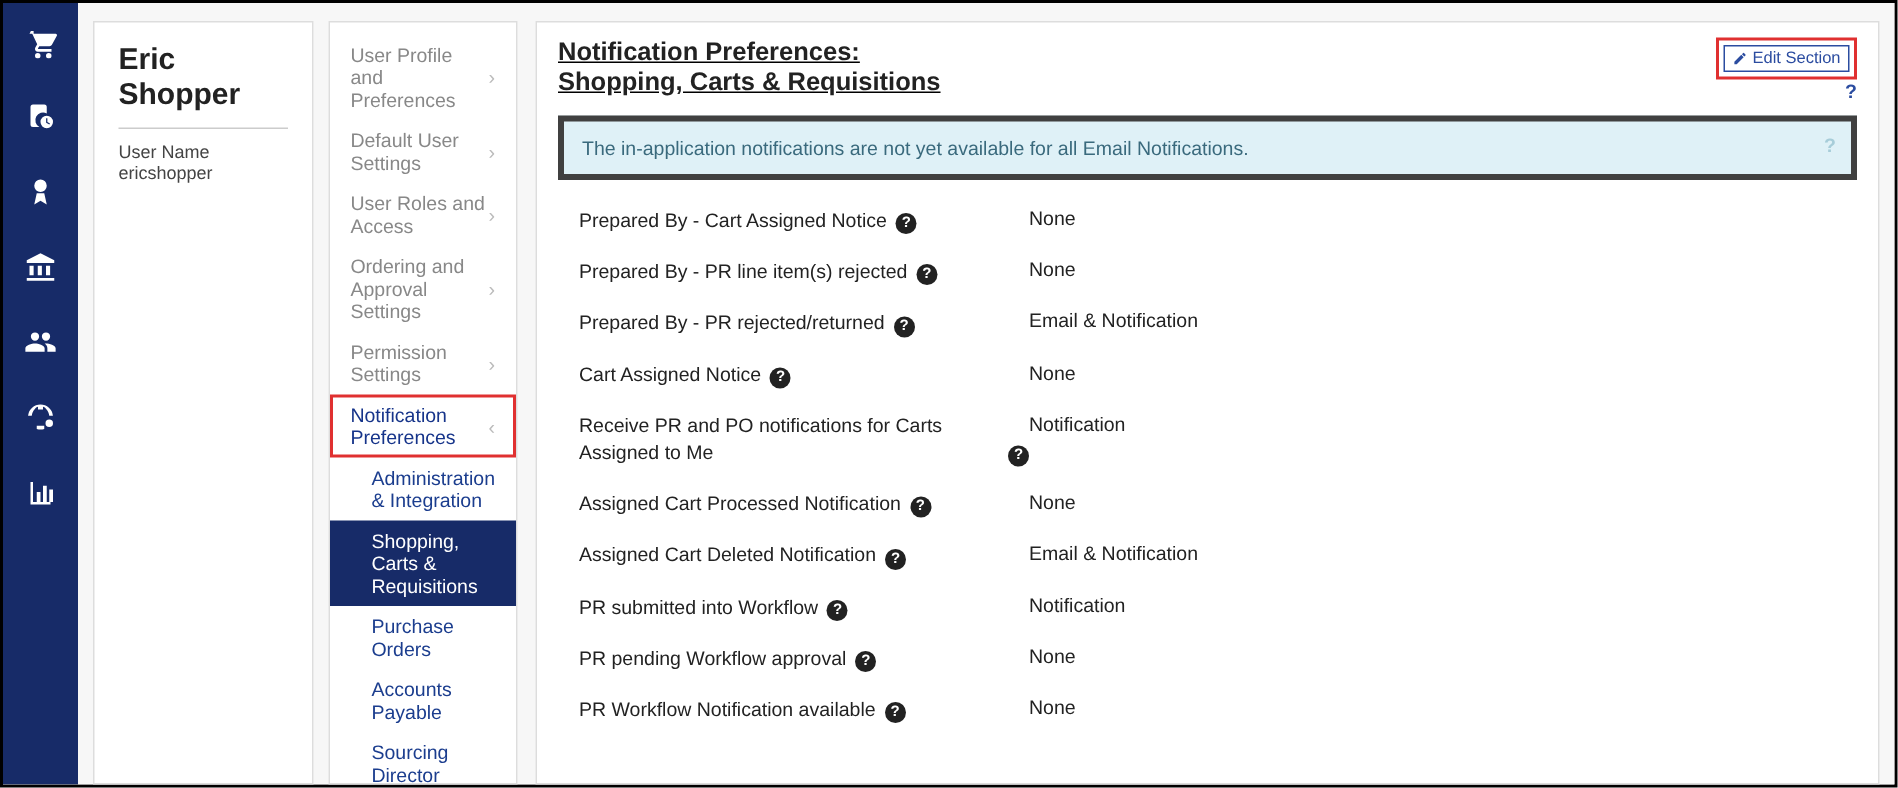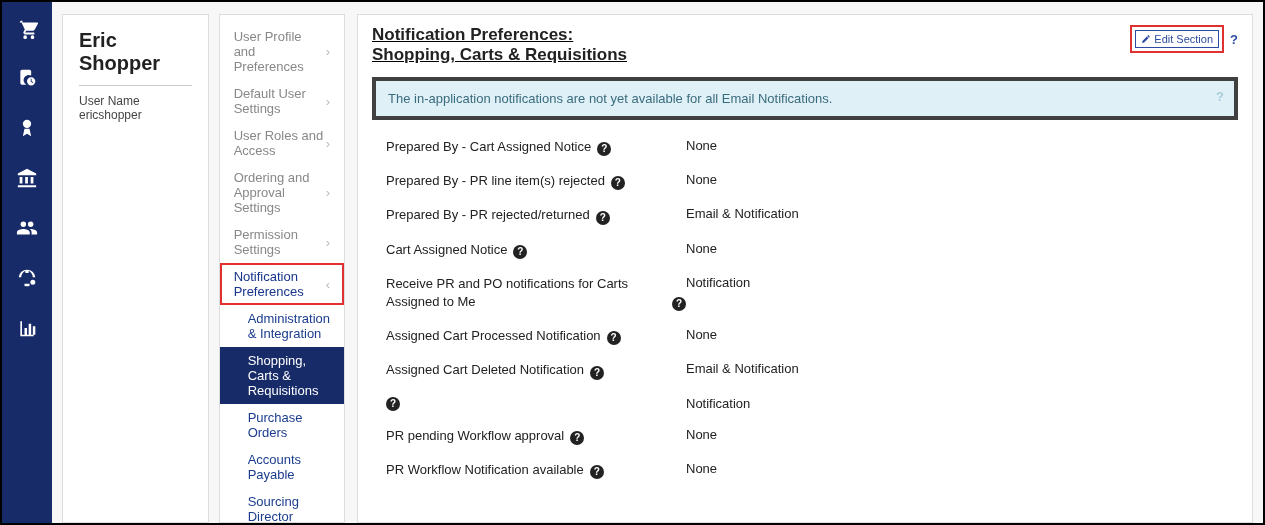--- a/index.html
+++ b/index.html
@@ -265,21 +265,21 @@
         </div>
       </div>
     </div>
 
     <div class="content">
       <div class="content-header">
         <div class="title-block">
           <div class="title-line1">Notification Preferences:</div>
           <div class="title-line2">Shopping, Carts &amp; Requisitions</div>
         </div>
-        <div style="display:flex; align-items:center;">
+        <div style="display:flex; align-items:flex-end;flex-direction:column;">
           <div class="edit-section-wrap">
             <button class="edit-section-btn">
               <svg viewBox="0 0 24 24" width="10" height="10">
                   <path fill="#2b4ca0" d="M3 17.25V21h3.75L17.81 9.94l-3.75-3.75L3 17.25zM20.71 7.04a1 1 0 0 0 0-1.41l-2.34-2.34a1 1 0 0 0-1.41 0l-1.83 1.83 3.75 3.75 1.83-1.83z"></path>
                 </svg>
               <span>Edit Section</span>
             </button>
           </div>
           <span class="help-q">?</span>
         </div>
@@ -335,20 +335,21 @@
         </div>
         <div class="pref-row">
           <div class="pref-label">
               <span class="pref-label-text">Assigned Cart Deleted Notification</span>
               <span class="q-icon">?</span>
             </div>
           <div class="pref-value">Email &amp; Notification</div>
         </div>
         <div class="pref-row">
           <div class="pref-label">
+              <span class="pref-label-text">PR submitted into Workflow</span>
               <span class="q-icon">?</span>
             </div>
           <div class="pref-value">Notification</div>
         </div>
         <div class="pref-row">
           <div class="pref-label">
               <span class="pref-label-text">PR pending Workflow approval</span>
               <span class="q-icon">?</span>
             </div>
           <div class="pref-value">None</div>

